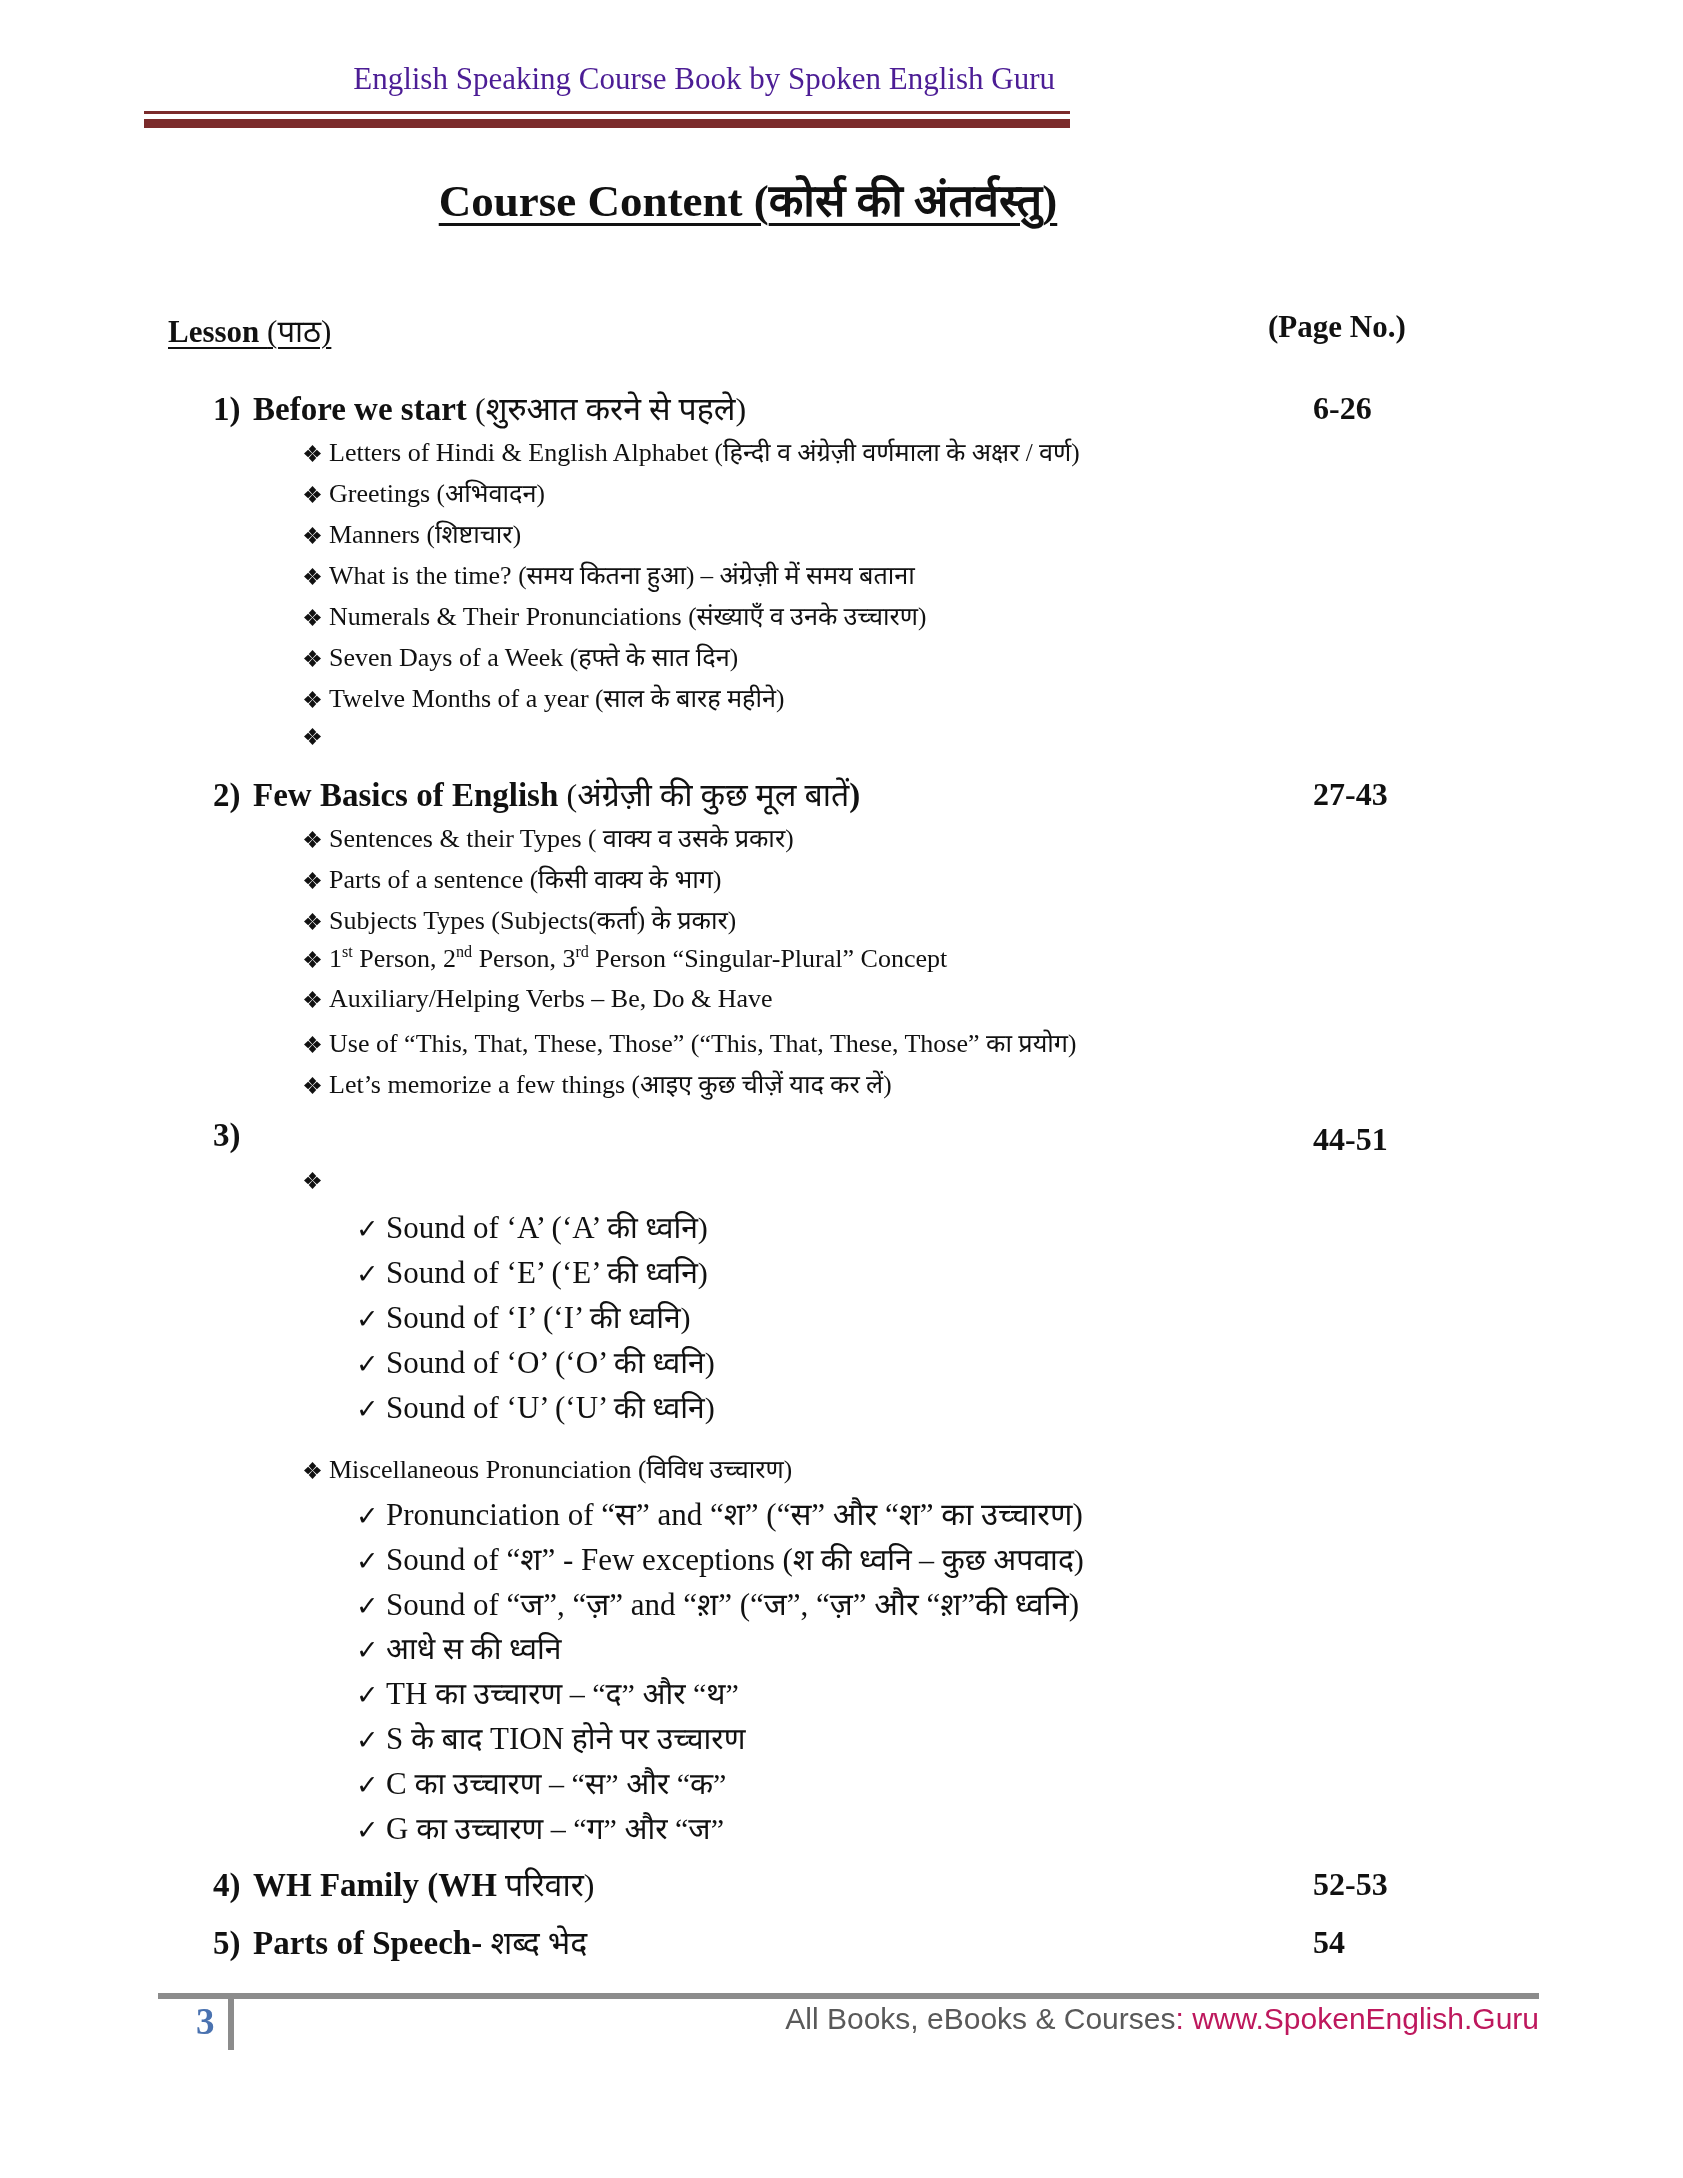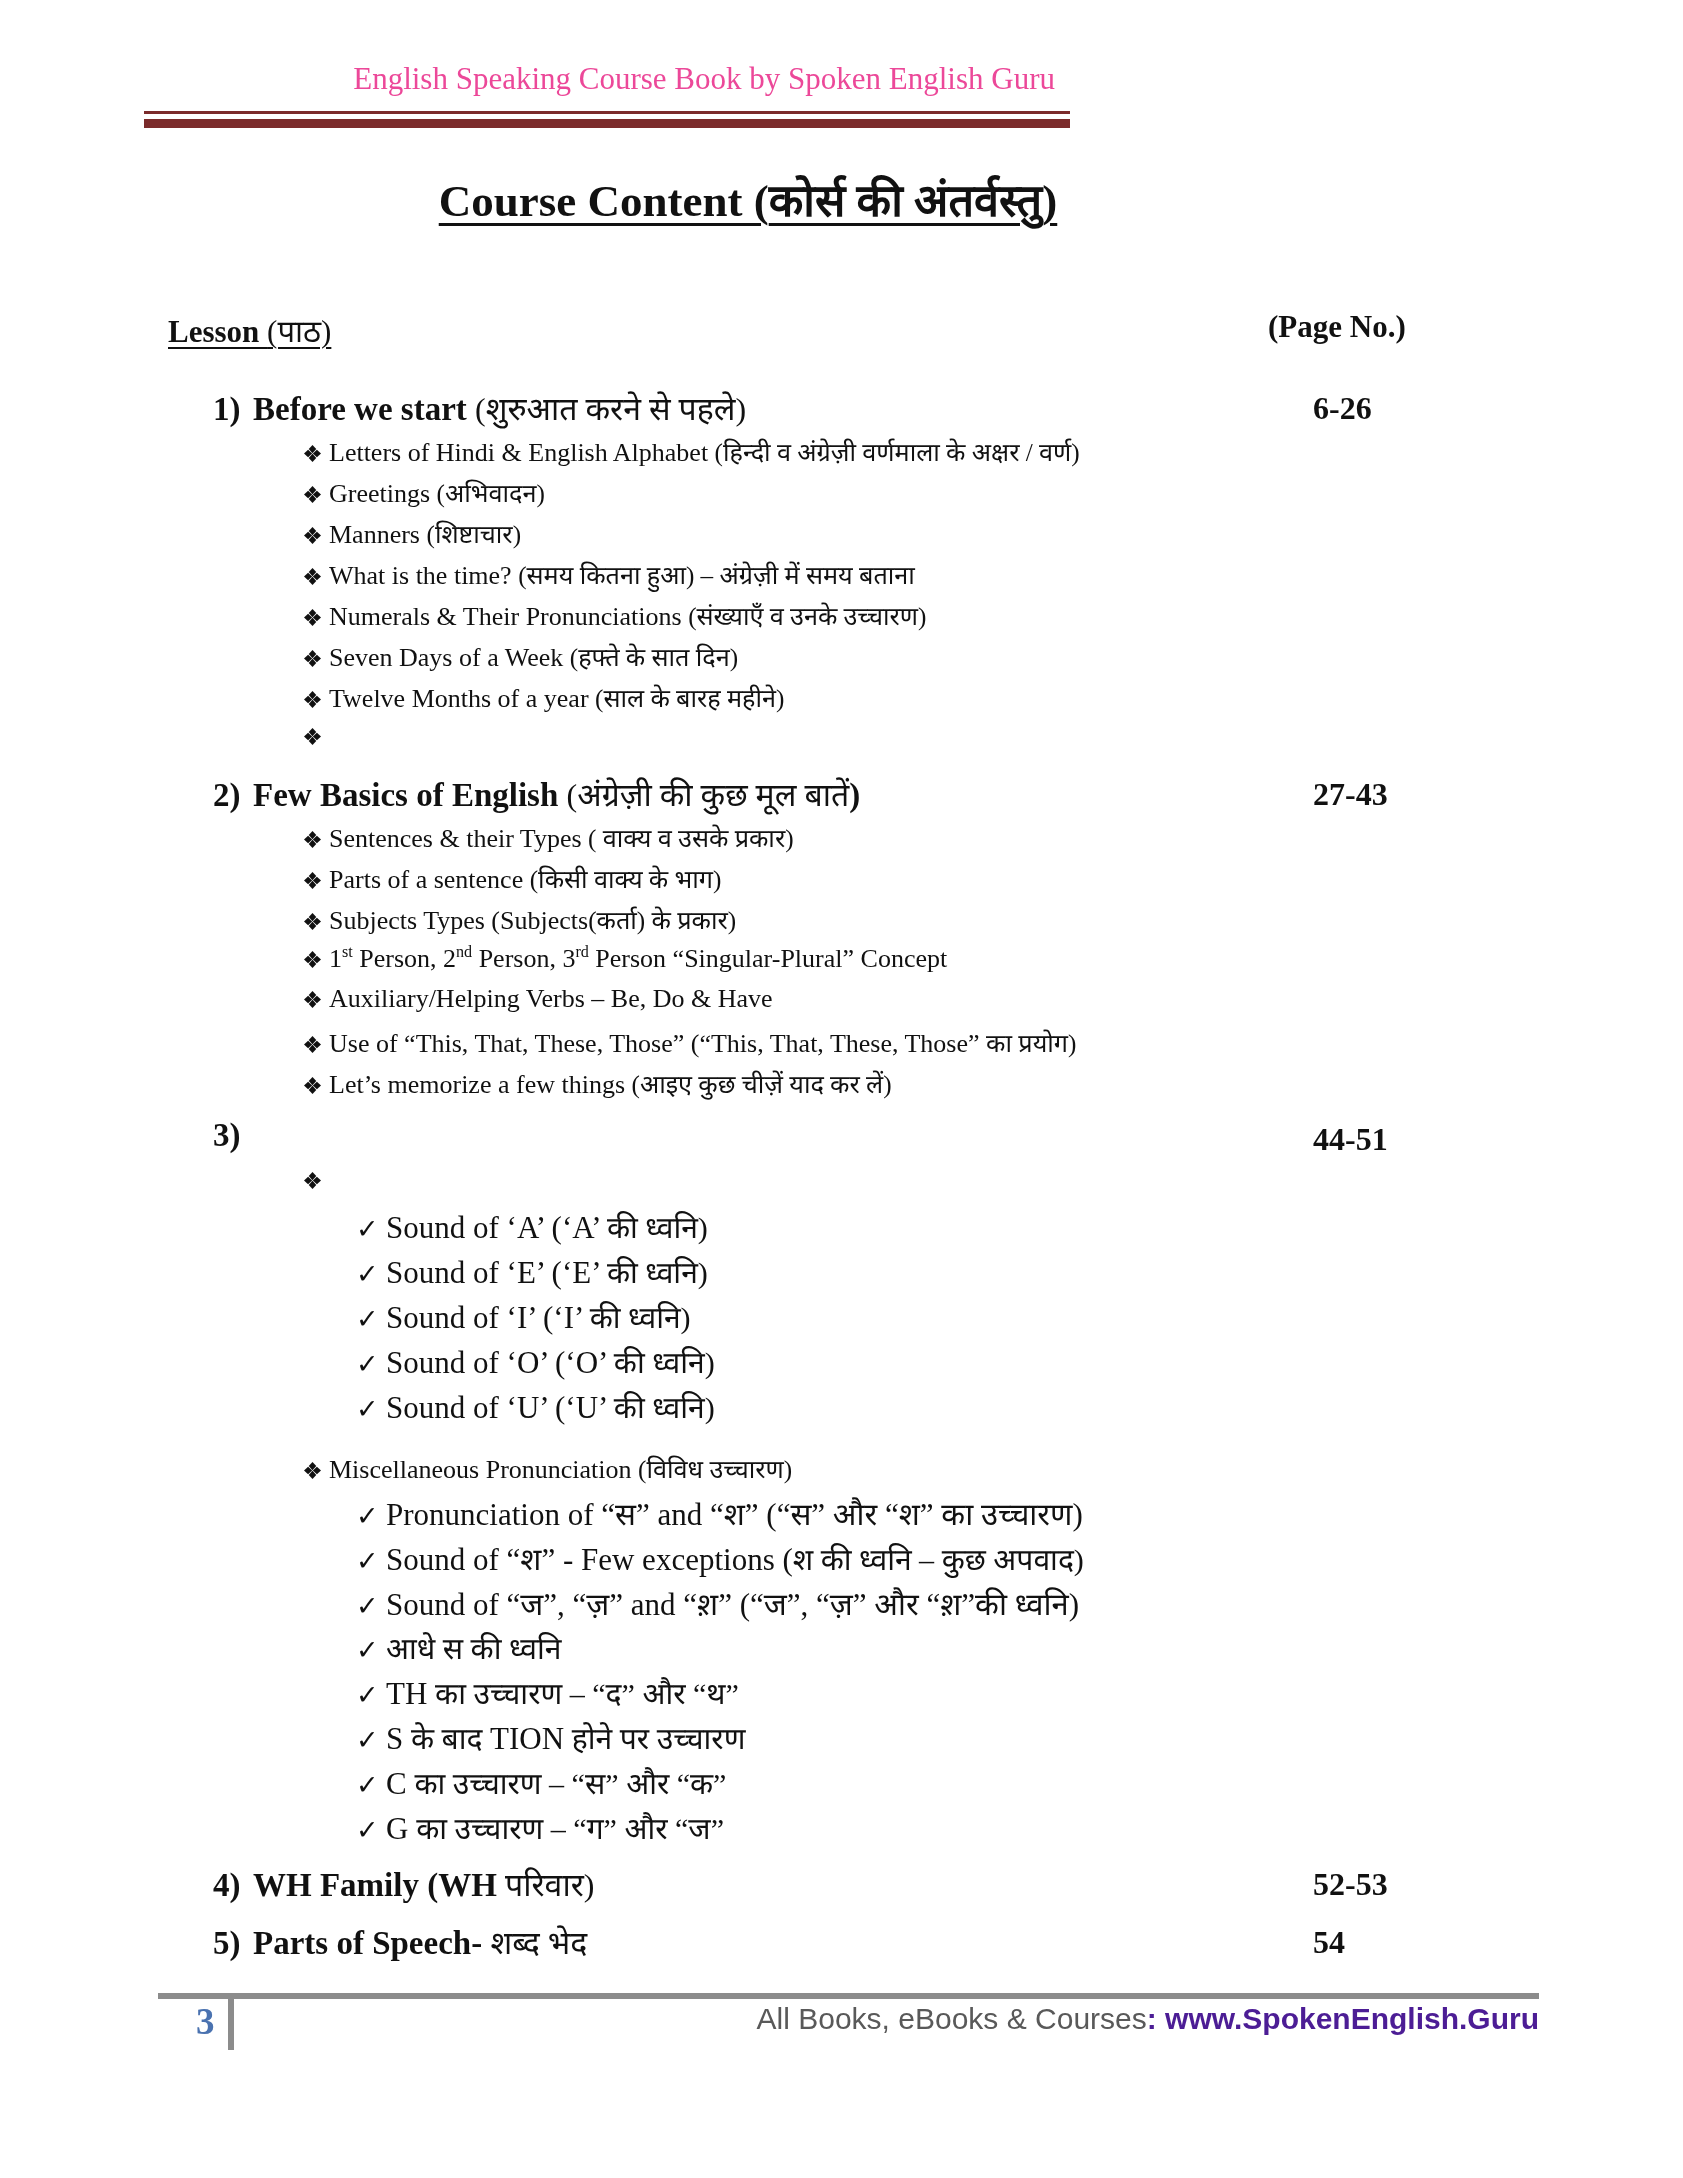--- a/index.html
+++ b/index.html
@@ -8,21 +8,21 @@
     width:1683px; height:2178px;
     background:#ffffff;
     font-family:"Liberation Serif", serif;
     color:#111111;
     overflow:hidden;
   }
 
   
   .header-text {
     position:absolute; top:61px; left:144px; width:911px;
-    text-align:right; font-size:31px; color:#ec4899;
+    text-align:right; font-size:31px; color:#4c1d95;
   }
   .rule-thin  { position:absolute; top:111px; left:144px; width:926px; height:3px;  background:#7b2b2b; }
   .rule-thick { position:absolute; top:119px; left:144px; width:926px; height:9px;  background:#7b2b2b; }
 
   
   .title-wrap {
     position:absolute; top:168px; left:144px; width:1208px;
     text-align:center; font-size:45px; font-weight:bold;
   }
   .title-inner {
@@ -68,21 +68,21 @@
   .footer-page {
     position:absolute; left:196px; top:2000px;
     font-family:"Liberation Serif", serif; font-weight:bold;
     font-size:37px; color:#4a72b0;
   }
   .footer-text {
     position:absolute; right:144px; top:2002px;
     font-family:"Liberation Sans", sans-serif;
     font-size:30px; color:#595959;
   }
-  .footer-text .site { font-weight:bold; color:#4c1d95; }
+  .footer-text .site { font-weight:normal; color:#be185d; }
 </style>
 </head>
 <body>
 
 <div class="page">
 
   <div class="header-text">English Speaking Course Book by Spoken English Guru</div>
   <div class="rule-thin"></div>
   <div class="rule-thick"></div>
 

